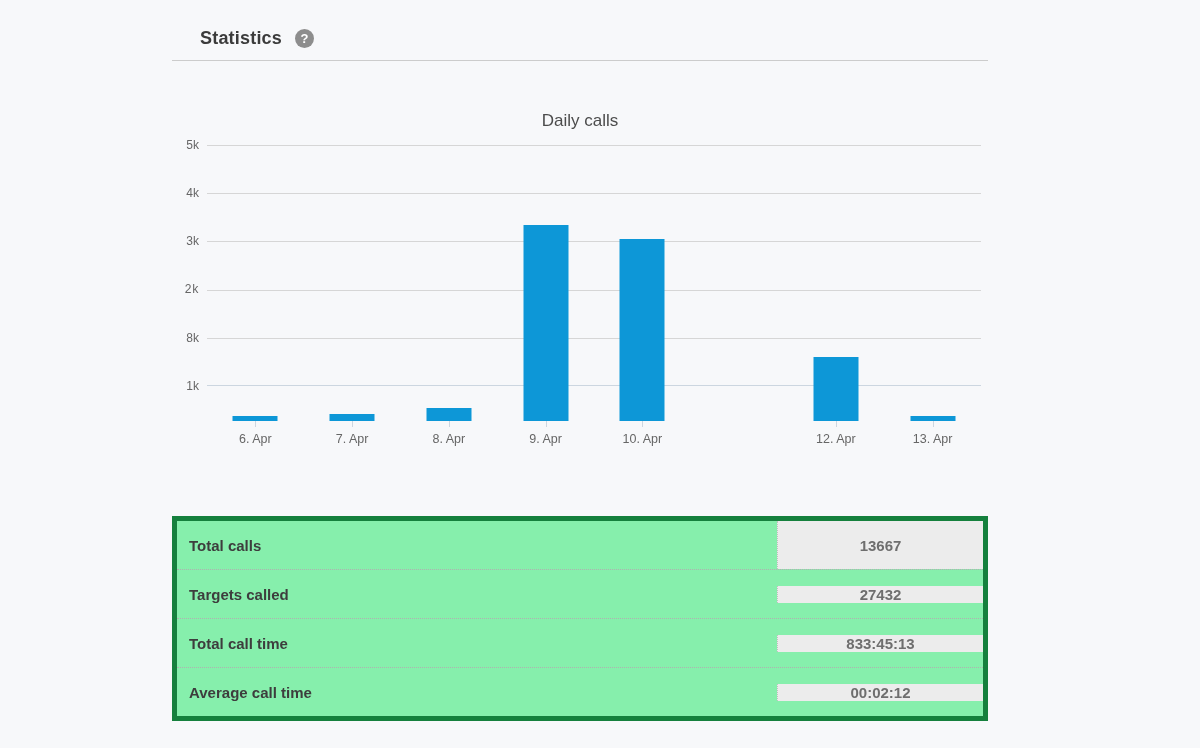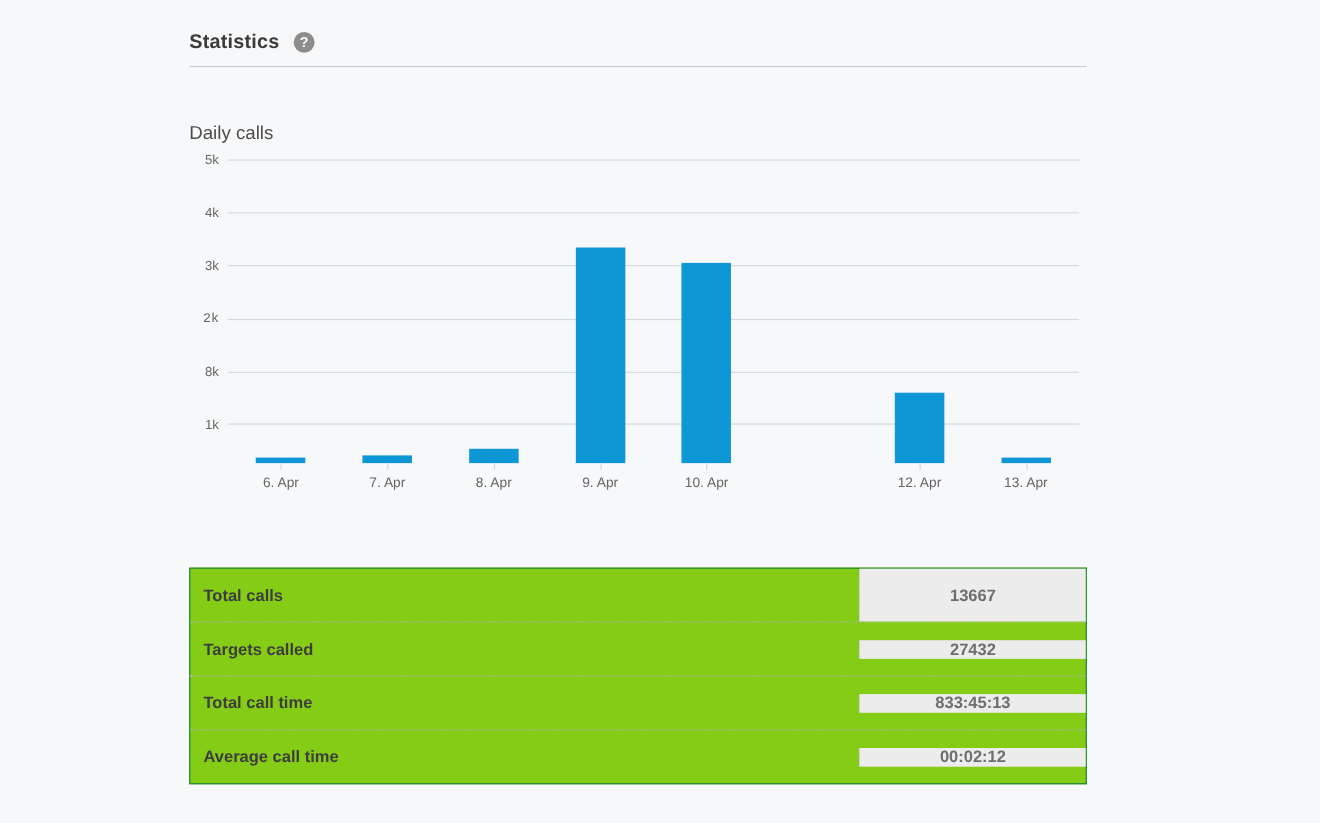--- a/index.html
+++ b/index.html
@@ -21,20 +21,21 @@
     display: flex;
     align-items: center;
     padding-top: 17px;
     box-sizing: border-box;
   }
   .page-title {
     font-size: 18px;
     font-weight: bold;
     color: #3b3b3b;
     letter-spacing: 0.2px;
+    margin-left: 28px;
   }
   .help-icon {
     width: 19px; height: 19px;
     margin-left: 13px;
     border-radius: 50%;
     background: #8d8d8d;
     color: #ffffff;
     font-size: 13px;
     font-weight: bold;
     display: flex;
@@ -42,21 +43,21 @@
     justify-content: center;
     cursor: pointer;
     line-height: 1;
   }
 
   
   .chart-title {
     position: absolute;
     left: 172px; top: 111px;
     width: 816px;
-    text-align: left;
+    text-align: center;
     font-size: 17px;
     color: #4c4c4c;
   }
   .plot {
     position: absolute;
     left: 207px; top: 145px;
     width: 774px; height: 241px;
   }
   .gridline {
     position: absolute;
@@ -101,22 +102,22 @@
     text-align: center;
     font-size: 12.5px;
     color: #666666;
   }
 
   
   .stats-table {
     position: absolute;
     left: 172px; top: 516px;
     width: 816px;
-    background: #84cc16;
-    border: 1px solid #15803d;
+    background: #86efac;
+    border: 5px solid #15803d;
     box-sizing: border-box;
   }
   .stats-row {
     display: flex;
     height: 48px;
   }
   .stats-row + .stats-row {
     border-top: 1px dotted #b0b0b0;
     align-items: center;
   }

